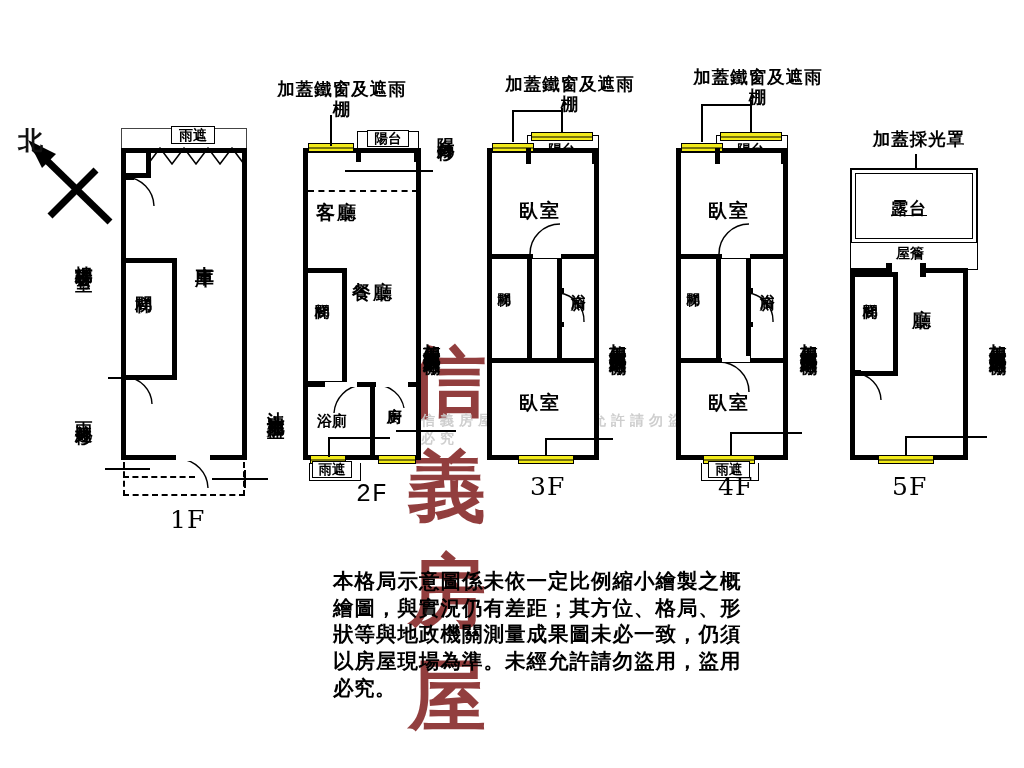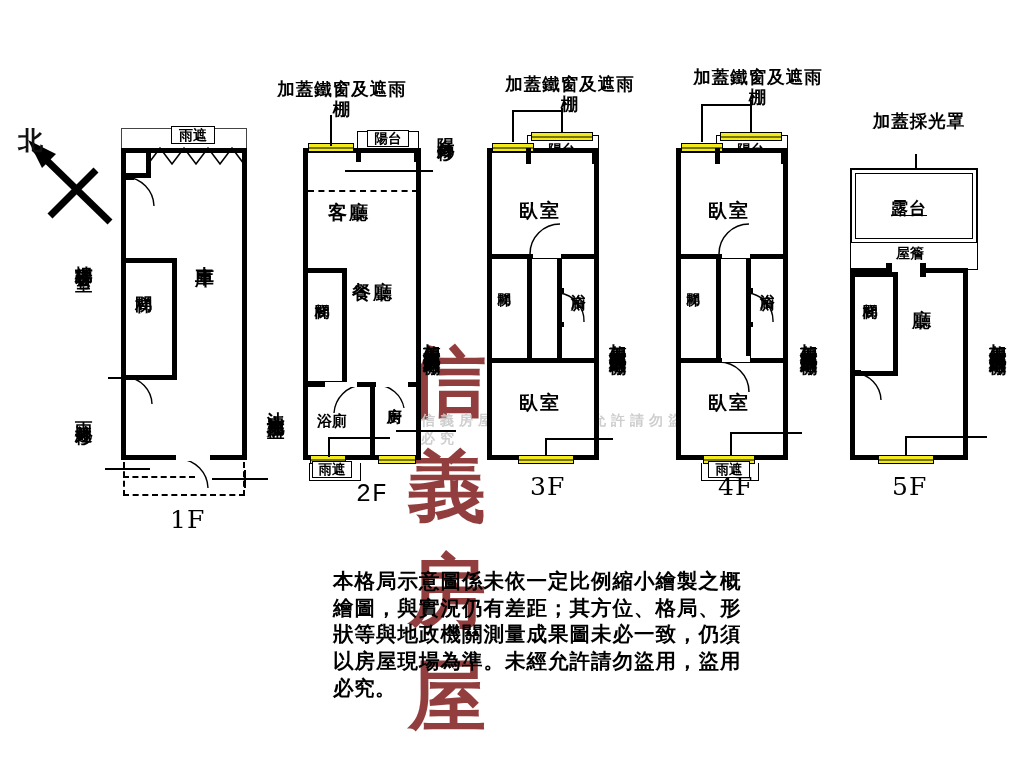--- a/index.html
+++ b/index.html
@@ -148,21 +148,21 @@
   <div class="boxlbl cjk" style="left:367px;top:130px;width:42px;height:17px;font-size:13.5px;line-height:15px;">陽台</div>
 
   <div class="plan" style="left:303px;top:148px;width:118px;height:312px;"></div>
 
   <div class="win" style="left:308px;top:143px;width:46px;height:9px;"></div>
 
   <div class="wall" style="left:356px;top:148px;width:5px;height:14px;"></div>
   <div class="wall" style="left:414px;top:148px;width:5px;height:14px;"></div>
 
   <div class="dashline" style="left:308px;top:190px;width:110px;"></div>
-  <div class="rn rn18 cjk" style="left:328px;top:200px;">客廳</div>
+  <div class="rn rn18 cjk" style="left:316px;top:200px;">客廳</div>
 
   <div class="rn rn18 cjk" style="left:352px;top:280px;">餐廳</div>
 
   <div class="abs" style="left:303px;top:268px;width:44px;height:118px;border:5px solid #000;border-left:none;box-sizing:border-box;"></div>
   <div class="rn rn14 cjk vert" style="left:314px;top:292px;">梯間</div>
 
   <div class="wall" style="left:303px;top:382px;width:118px;height:5px;"></div>
   <div class="wall" style="left:370px;top:382px;width:5px;height:78px;"></div>
 
   <svg class="abs" style="left:330px;top:384px;" width="34" height="32">
@@ -285,21 +285,21 @@
   <div class="lead" style="left:750px;top:100px;width:2px;height:32px;"></div>
   <div class="lead" style="left:701px;top:104px;width:2px;height:38px;"></div>
   <div class="lead" style="left:701px;top:104px;width:50px;height:2px;"></div>
   <div class="lead" style="left:730px;top:432px;width:2px;height:24px;"></div>
   <div class="lead" style="left:730px;top:432px;width:72px;height:2px;"></div>
 
   <div class="annv cjk vert" style="left:799px;top:330px;height:200px;">加蓋鐵窗及遮雨棚</div>
 
   <div class="floorcap" style="left:718px;top:472px;">4F</div>
 
-  <div class="ann cjk" style="left:856px;top:112px;width:126px;">加蓋採光罩</div>
+  <div class="ann cjk" style="left:856px;top:130px;width:126px;">加蓋採光罩</div>
   <div class="lead" style="left:915px;top:154px;width:2px;height:54px;"></div>
 
   <div class="planthin" style="left:850px;top:168px;width:128px;height:76px;"></div>
   <div class="abs" style="left:855px;top:173px;width:118px;height:66px;border:1.5px solid #000;box-sizing:border-box;"></div>
   <div class="rn rn16 cjk" style="left:891px;top:197px;text-decoration:underline;">露台</div>
 
   <div class="abs" style="left:850px;top:242px;width:128px;height:28px;border:1.5px solid #000;box-sizing:border-box;background:#fff;"></div>
   <div class="boxlbl cjk" style="left:887px;top:244px;width:46px;height:20px;font-size:14px;line-height:18px;border:none;">屋簷</div>
 
   <div class="plan" style="left:850px;top:268px;width:118px;height:192px;"></div>

